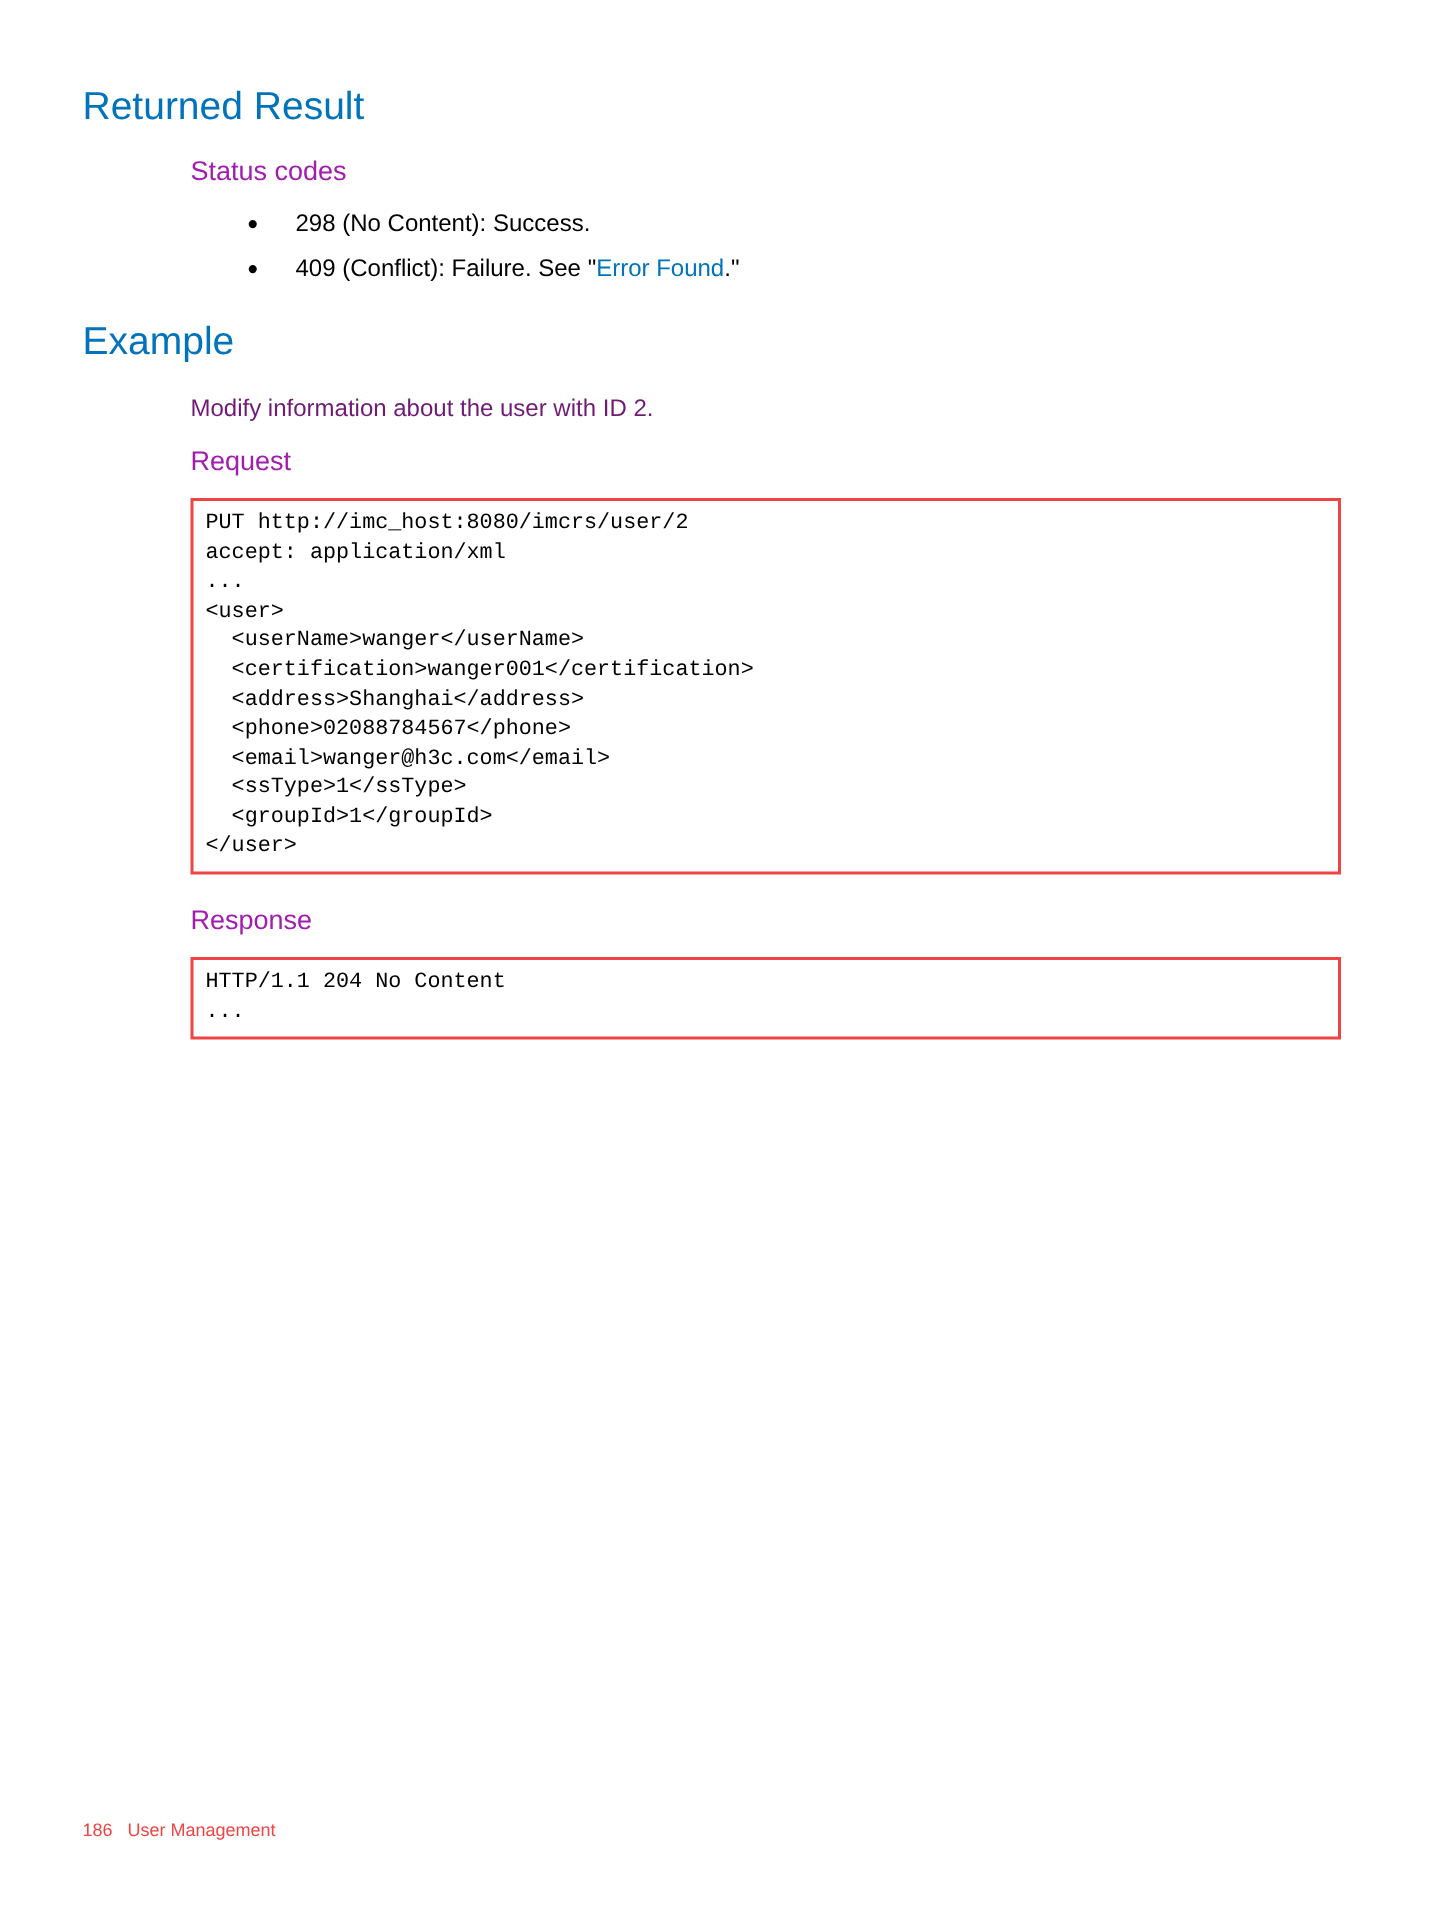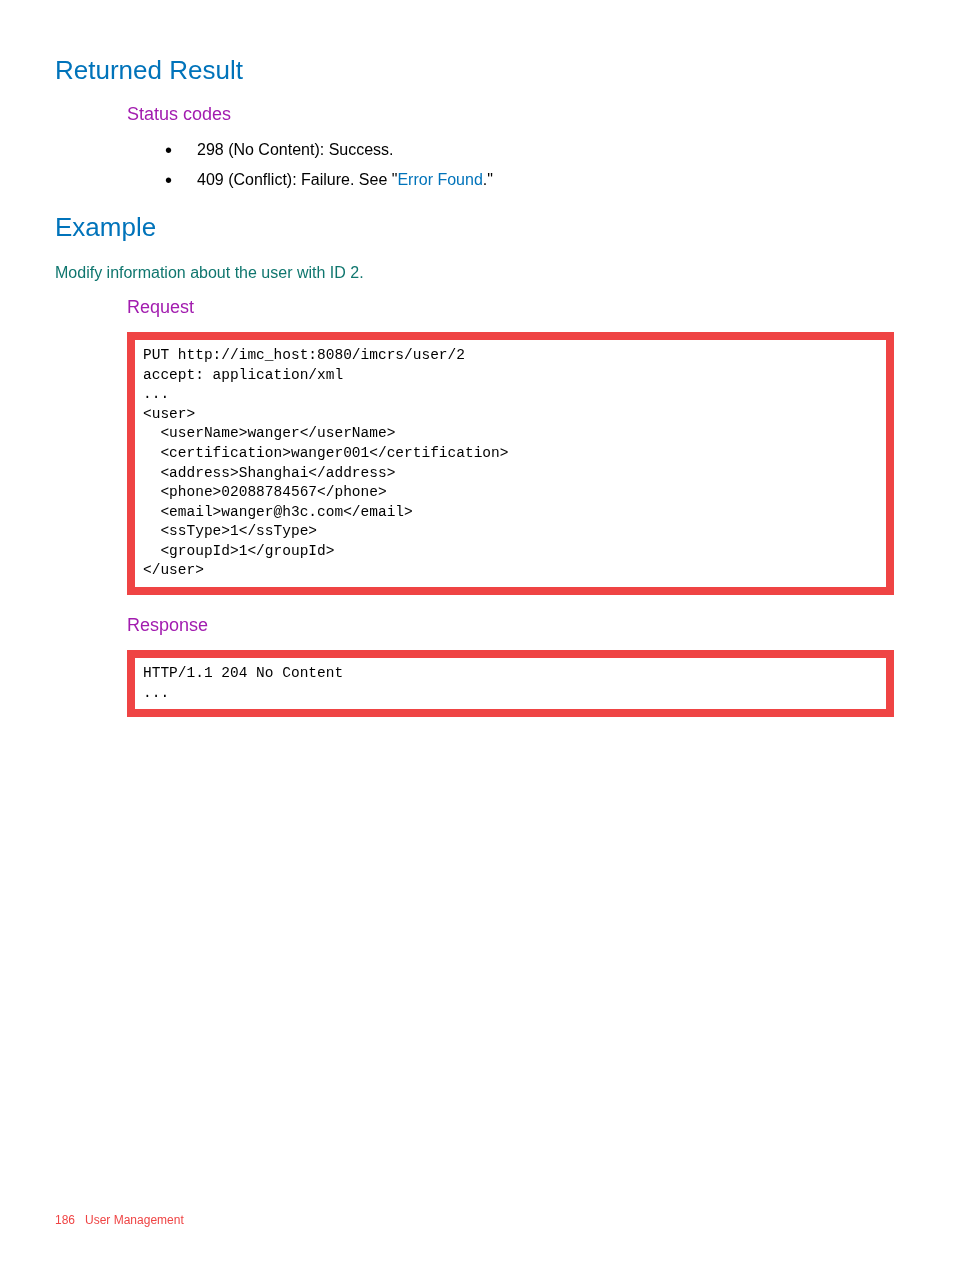--- a/index.html
+++ b/index.html
@@ -24,22 +24,23 @@
     }
     .h2 {
       color: #a21caf;
       font-size: 18px;
       font-weight: normal;
       margin-left: 72px;
       margin-bottom: 10px;
       margin-top: 4px;
     }
     .body-text {
-      color: #0f766e;
+      color: #701a75;
       font-size: 16px;
+      margin-left: 72px;
       margin-bottom: 12px;
       line-height: 1.5;
     }
     ul {
       margin-left: 110px;
       margin-bottom: 18px;
       list-style: none;
     }
     li {
       color: #000000;
@@ -53,21 +54,21 @@
       position: absolute;
       left: 0;
       font-size: 20px;
       line-height: 1.5;
     }
     .link {
       color: #0073ba;
       cursor: pointer;
     }
     .code-block {
-      border: 8px solid #ef4444;
+      border: 2px solid #ef4444;
       background: #ffffff;
       margin-left: 72px;
       margin-right: 0;
       margin-top: 14px;
       margin-bottom: 20px;
       padding: 6px 8px;
       font-family: "Courier New", Courier, monospace;
       font-size: 14.5px;
       line-height: 1.35;
       white-space: pre;

